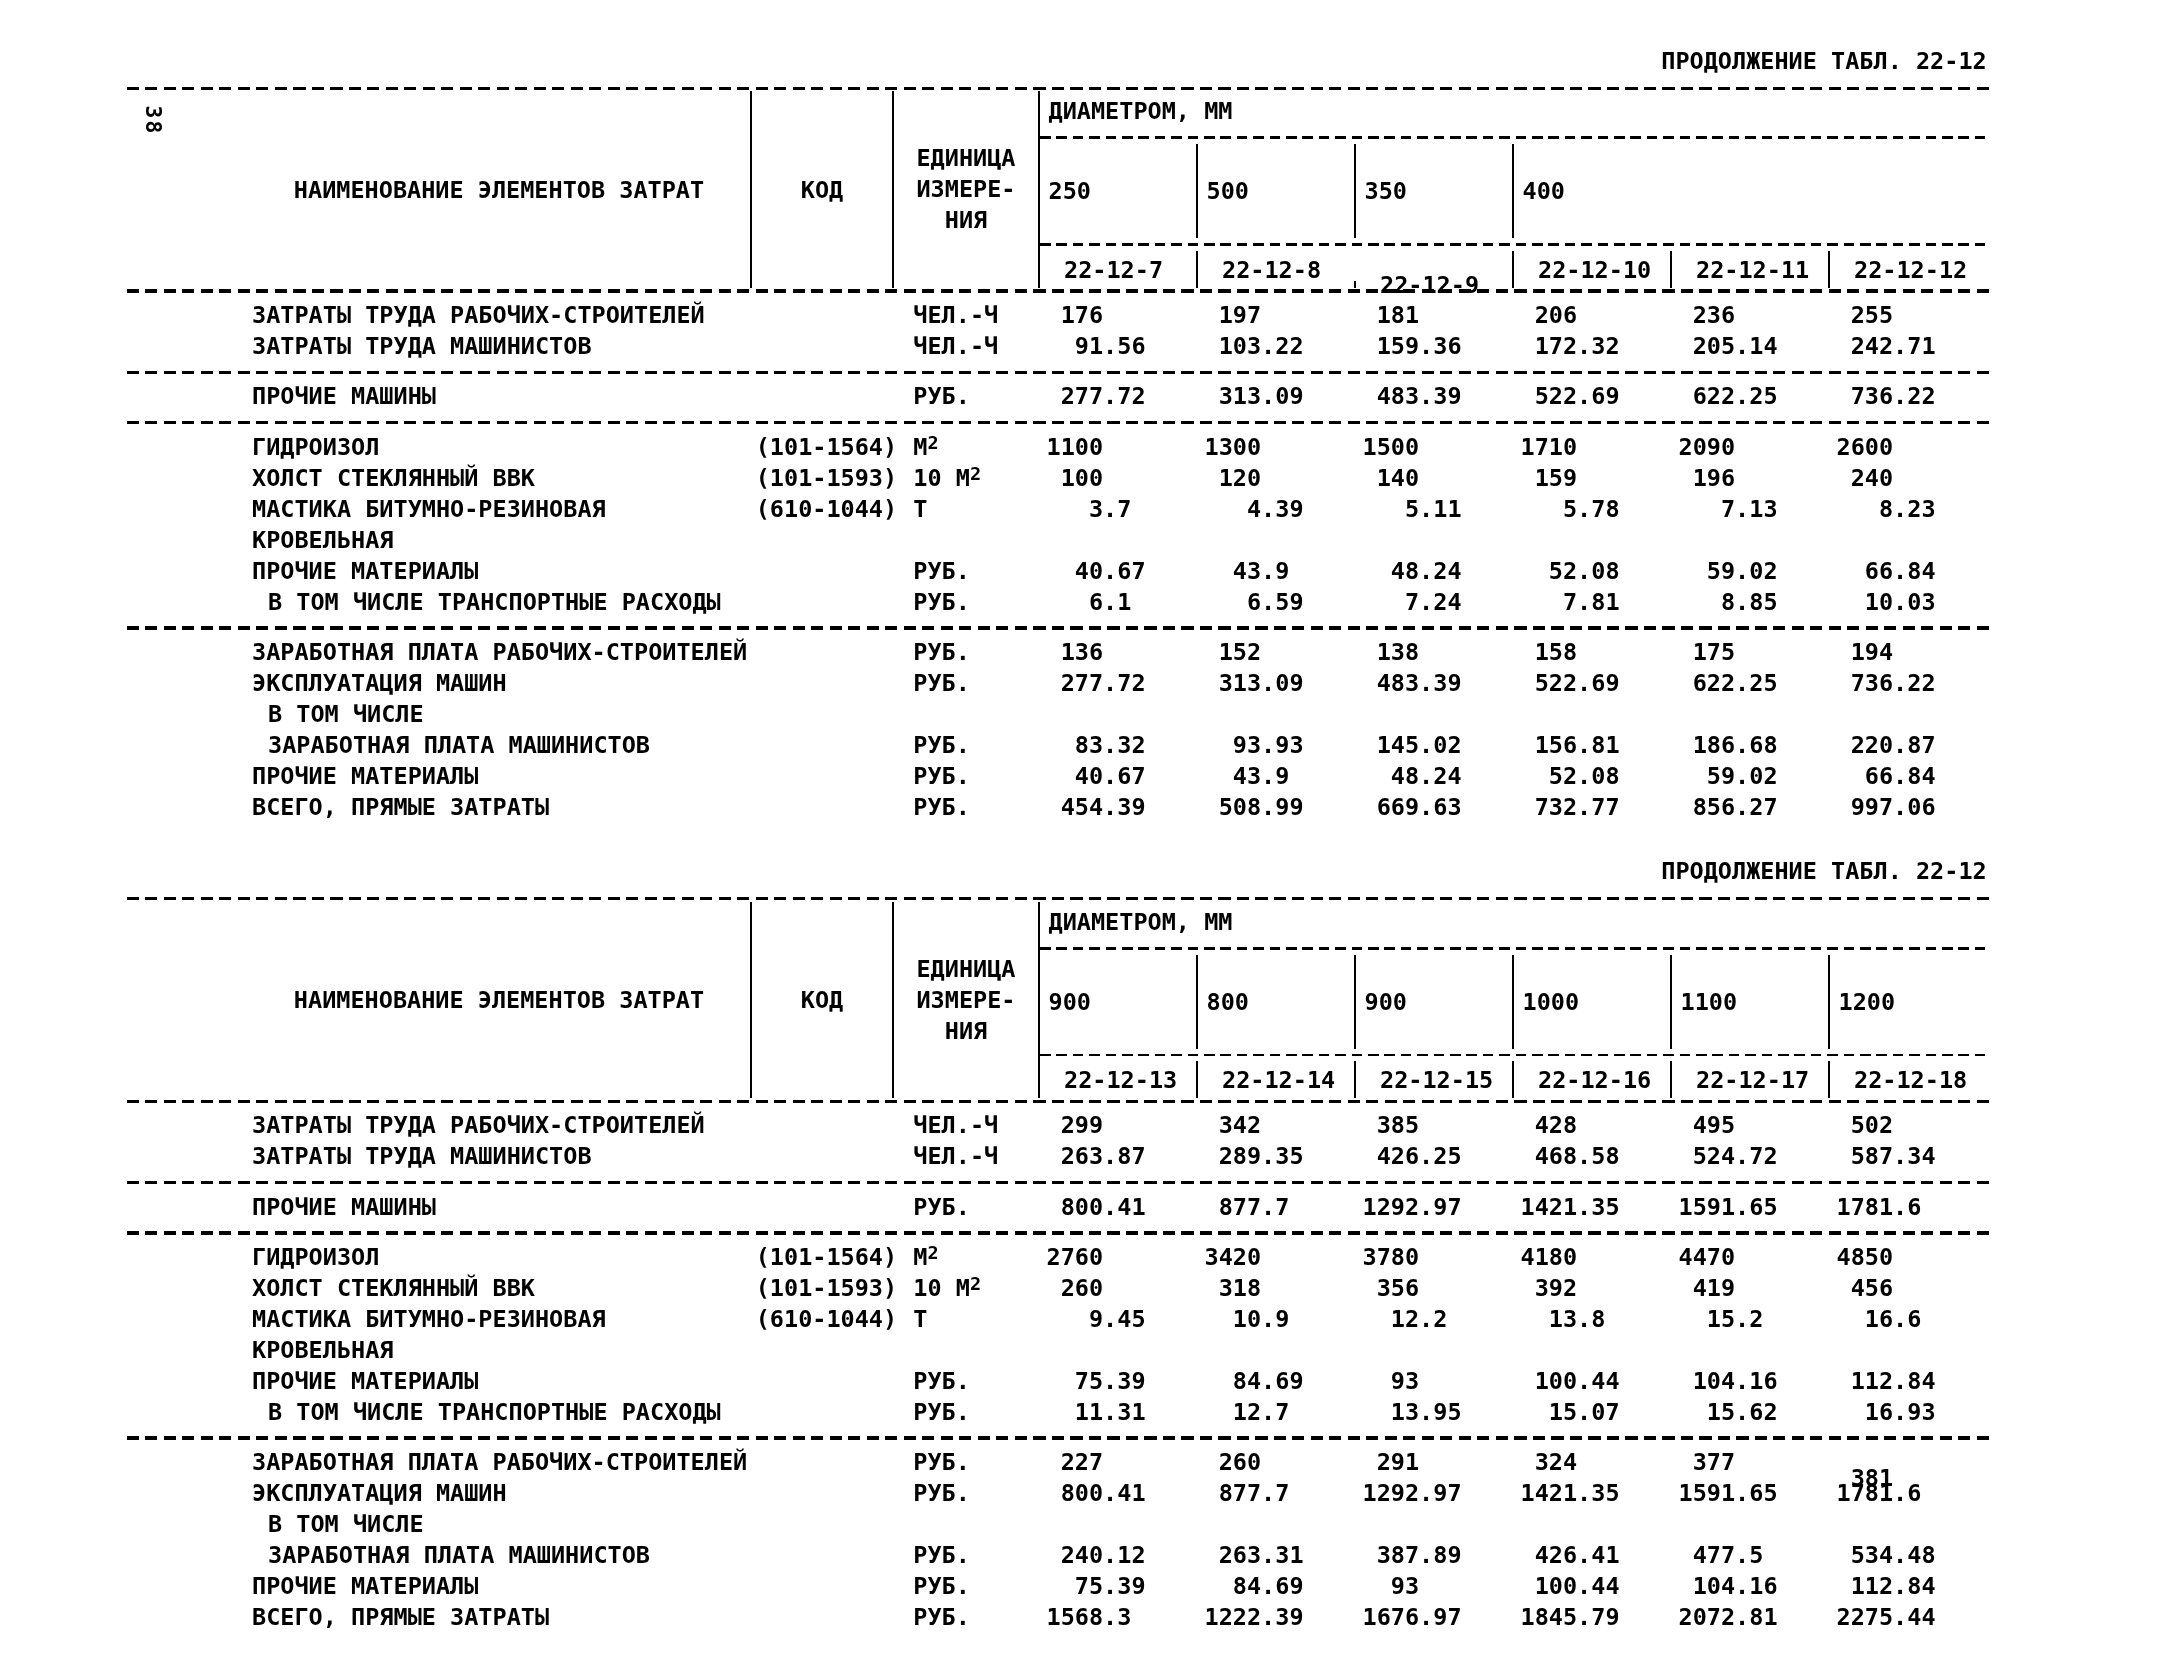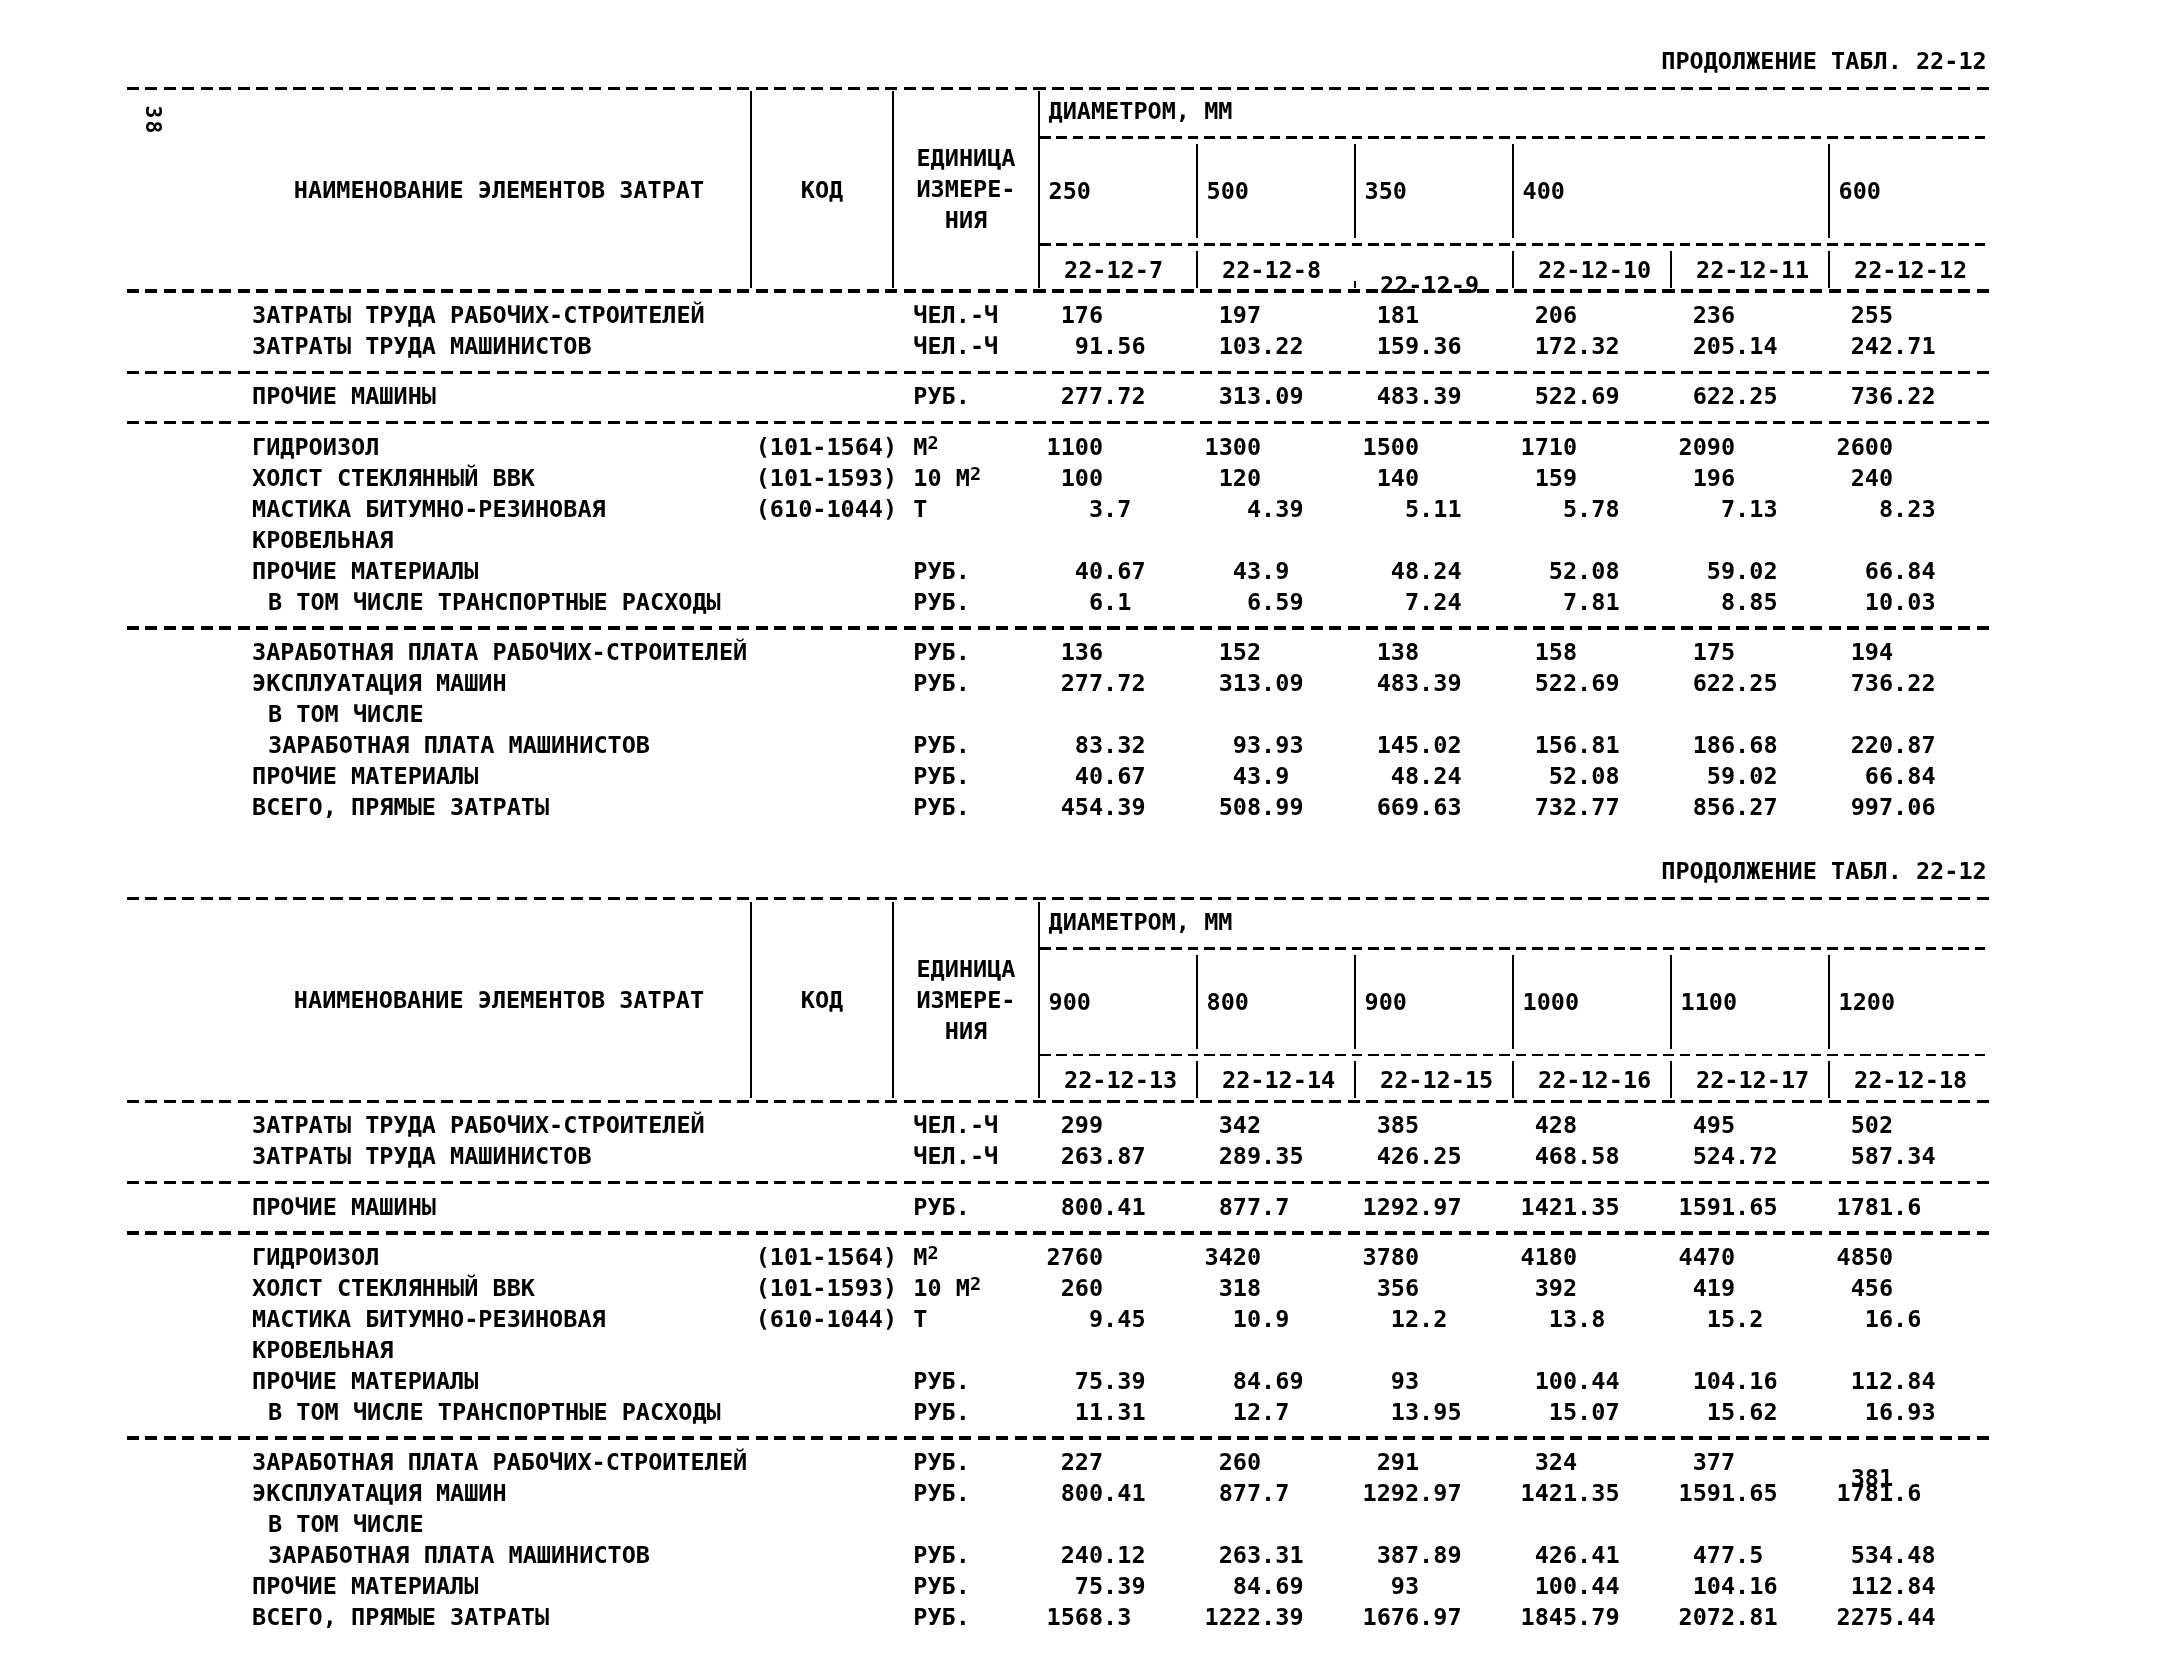--- a/index.html
+++ b/index.html
@@ -80,21 +80,20 @@
       <div class="h-d1 bar">
           <div class="hdash"></div>
         </div>
       <div class="h-d2 bar">
           <div class="hdash"></div>
         </div>
     <div class="h-dia bar" style="grid-area: 3 / 4;">250</div>
         <div class="h-dia bar" style="grid-area: 3 / 5;">500</div>
         <div class="h-dia bar" style="grid-area: 3 / 6;">350</div>
         <div class="h-dia bar" style="grid-area: 3 / 7;">400</div>
-        <div class="h-dia bar" style="grid-area: 3 / 9;">600</div>
         <div class="h-codecell bar" style="grid-area: 5 / 4;">22-12-7</div>
         <div class="h-codecell bar" style="grid-area: 5 / 5;">22-12-8</div>
         <div class="h-codecell bar" style="grid-area: 5 / 6; margin-top: 30px;">22-12-9</div>
         <div class="h-codecell bar" style="grid-area: 5 / 7;">22-12-10</div>
         <div class="h-codecell bar" style="grid-area: 5 / 8;">22-12-11</div>
         <div class="h-codecell bar" style="grid-area: 5 / 9;">22-12-12</div>
       </div>
     <div class="dash"></div>
     <div>
         <div class="section">

